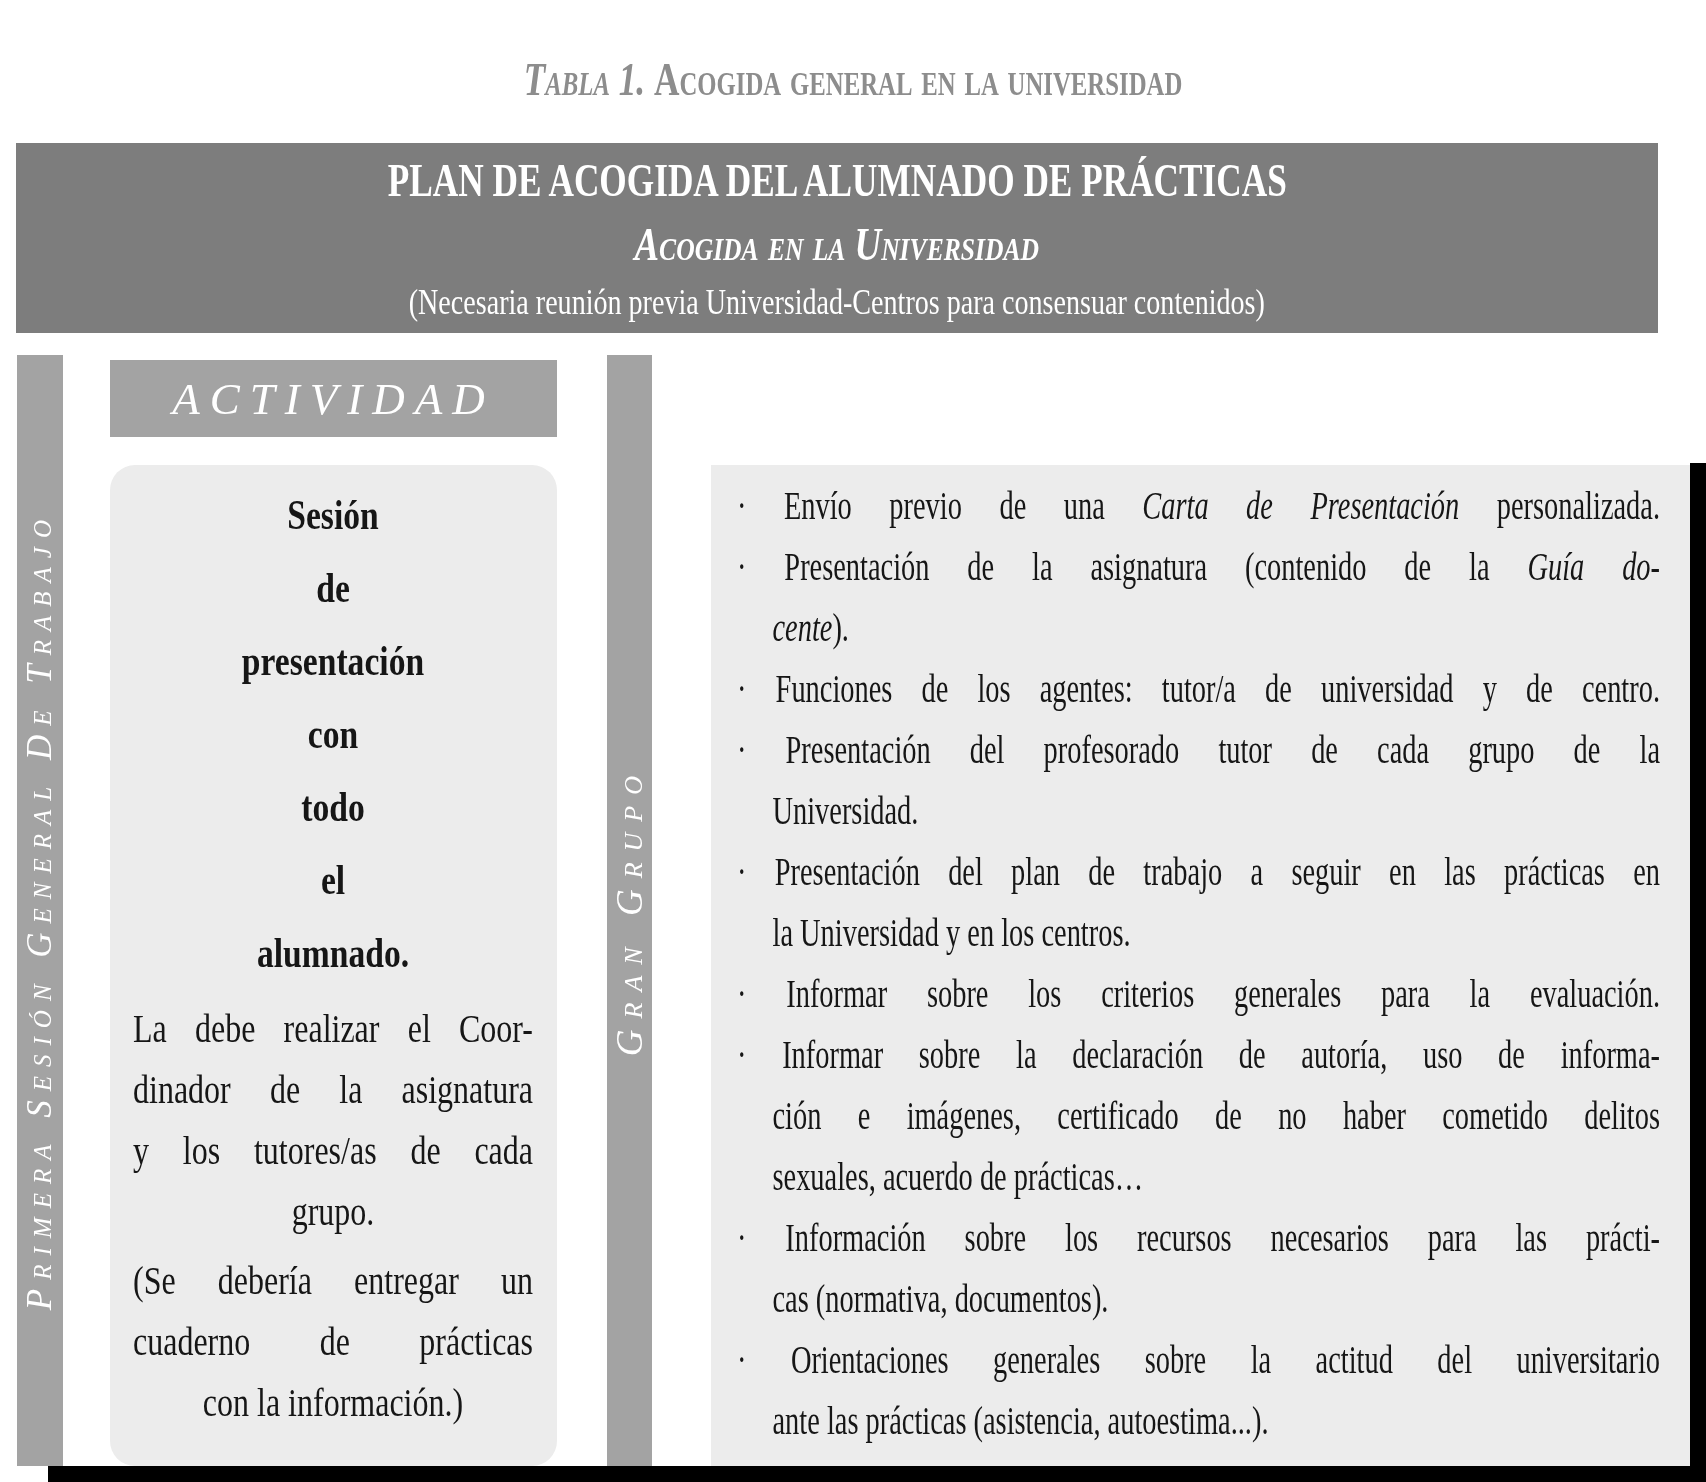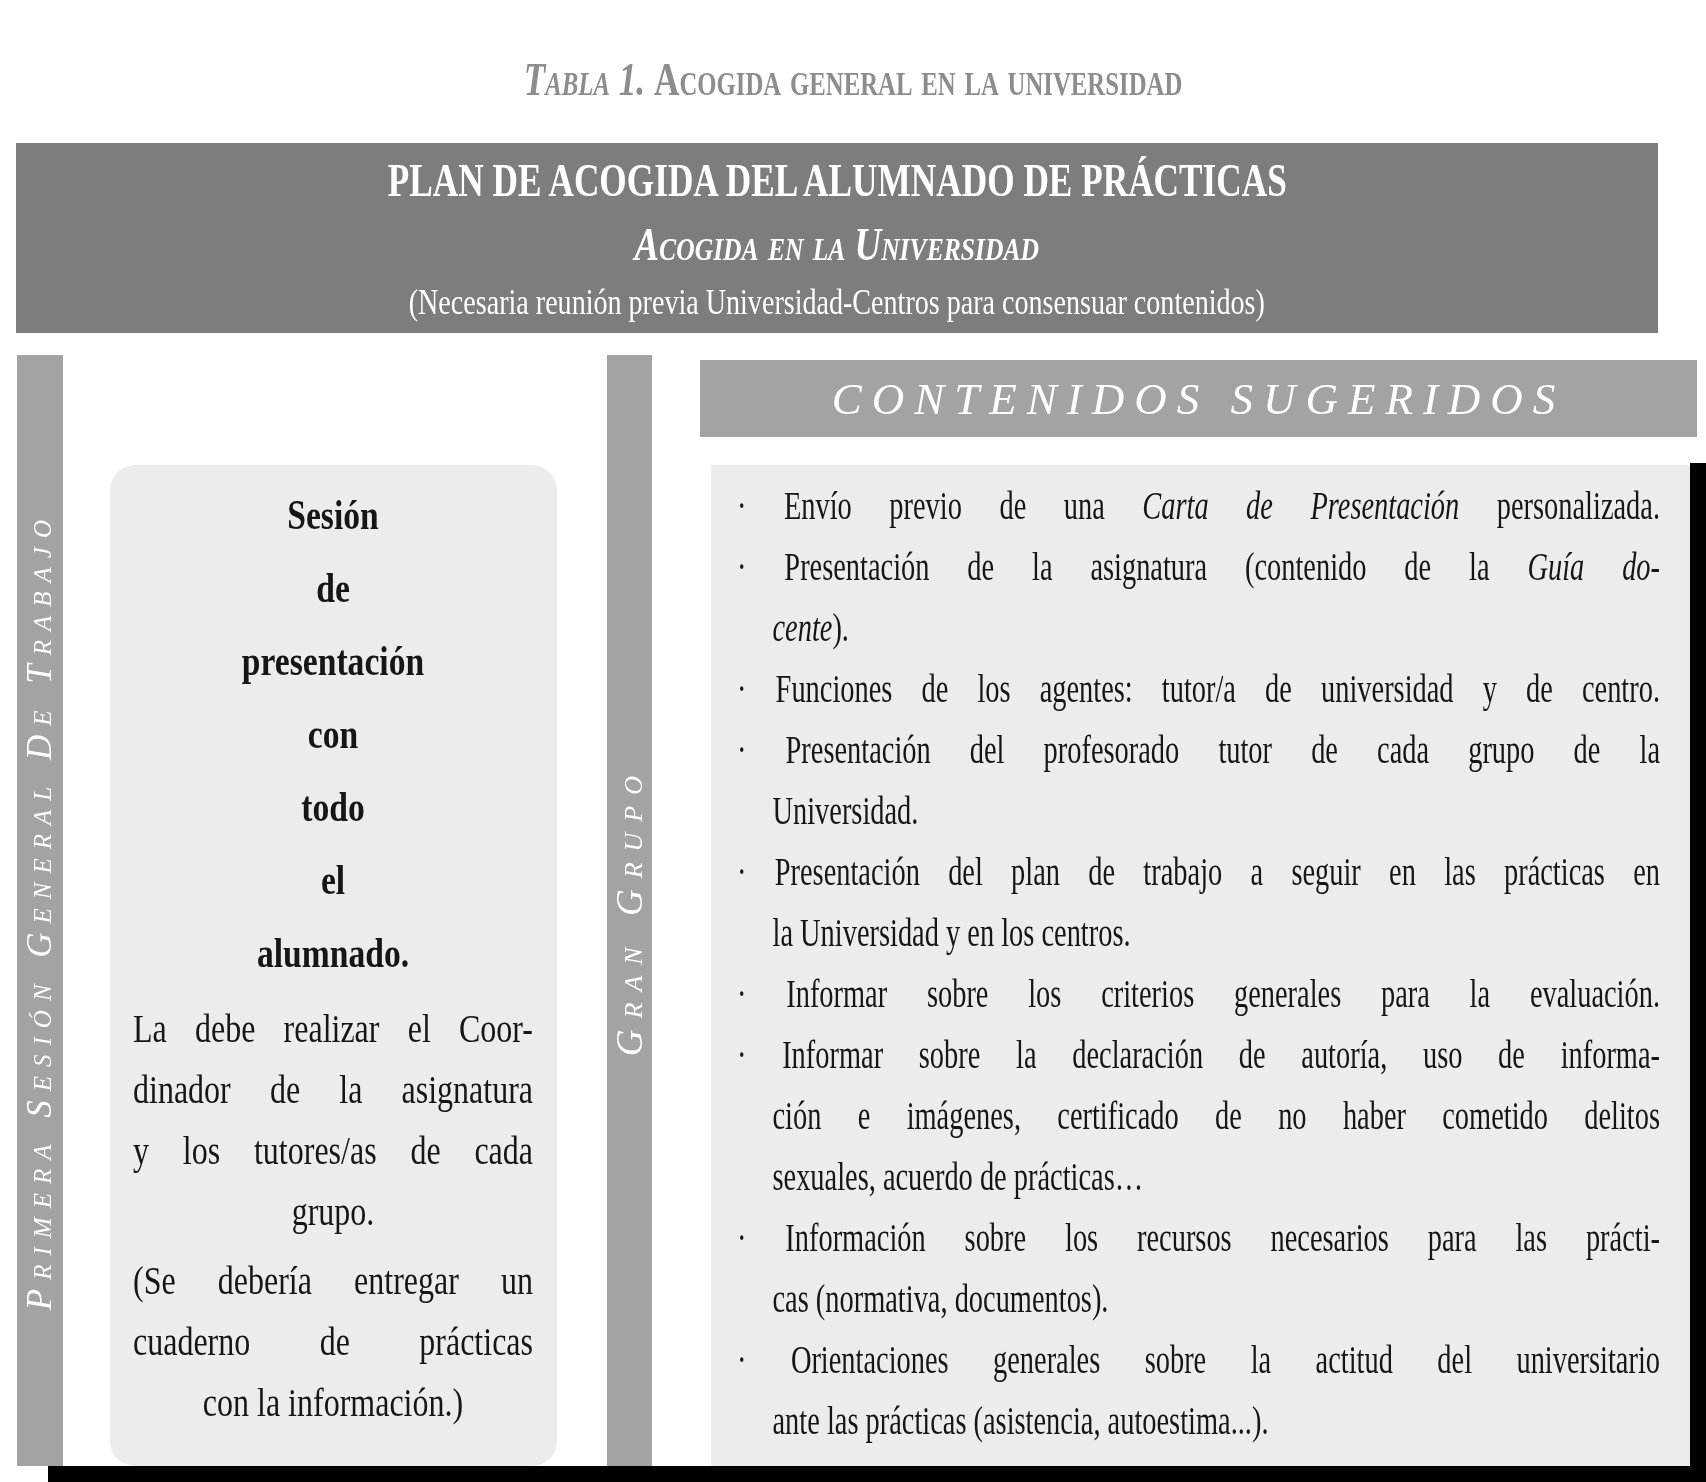--- a/index.html
+++ b/index.html
@@ -95,20 +95,23 @@
   <div class="band">
     <div class="l1">PLAN DE ACOGIDA DEL ALUMNADO DE PRÁCTICAS</div>
     <div class="l2">Acogida en la Universidad</div>
     <div class="l3">(Necesaria reunión previa Universidad-Centros para consensuar contenidos)</div>
   </div>
 
   <div class="vbar vbar-row">
     <div class="vtext">Primera Sesión General De Trabajo</div>
   </div>
 
+  <div class="colhead colhead-activity">
+    <span>ACTIVIDAD</span>
+  </div>
 
   <div class="box box-activity">
     <div class="act-inner">
         <div class="act-line">Sesión</div>
         <div class="act-line">de</div>
         <div class="act-line">presentación</div>
         <div class="act-line">con</div>
         <div class="act-line">todo</div>
         <div class="act-line">el</div>
         <div class="act-line">alumnado.</div>
@@ -123,23 +126,20 @@
           <div class="p-line just">cuaderno de prácticas</div>
           <div class="p-line last">con la información.)</div>
         </div>
       </div>
   </div>
 
   <div class="vbar vbar-group">
     <div class="vtext">Gran Grupo</div>
   </div>
 
-  <div class="colhead colhead-contents">
-    <span>CONTENIDOS SUGERIDOS</span>
-  </div>
 
   <div class="box box-contents">
     <div class="cont-inner">
         <div class="c-line just"><span>· Envío previo de una </span><span class="it">Carta de Presentación</span><span> personalizada.</span></div>
         <div class="c-line just"><span>· Presentación de la asignatura (contenido de la </span><span class="it">Guía do-</span></div>
         <div class="c-line cont left"><span class="it">cente</span><span>).</span></div>
         <div class="c-line just"><span>· Funciones de los agentes: tutor/a de universidad y de centro.</span></div>
         <div class="c-line just"><span>· Presentación del profesorado tutor de cada grupo de la</span></div>
         <div class="c-line cont left"><span>Universidad.</span></div>
         <div class="c-line just"><span>· Presentación del plan de trabajo a seguir en las prácticas en</span></div>

